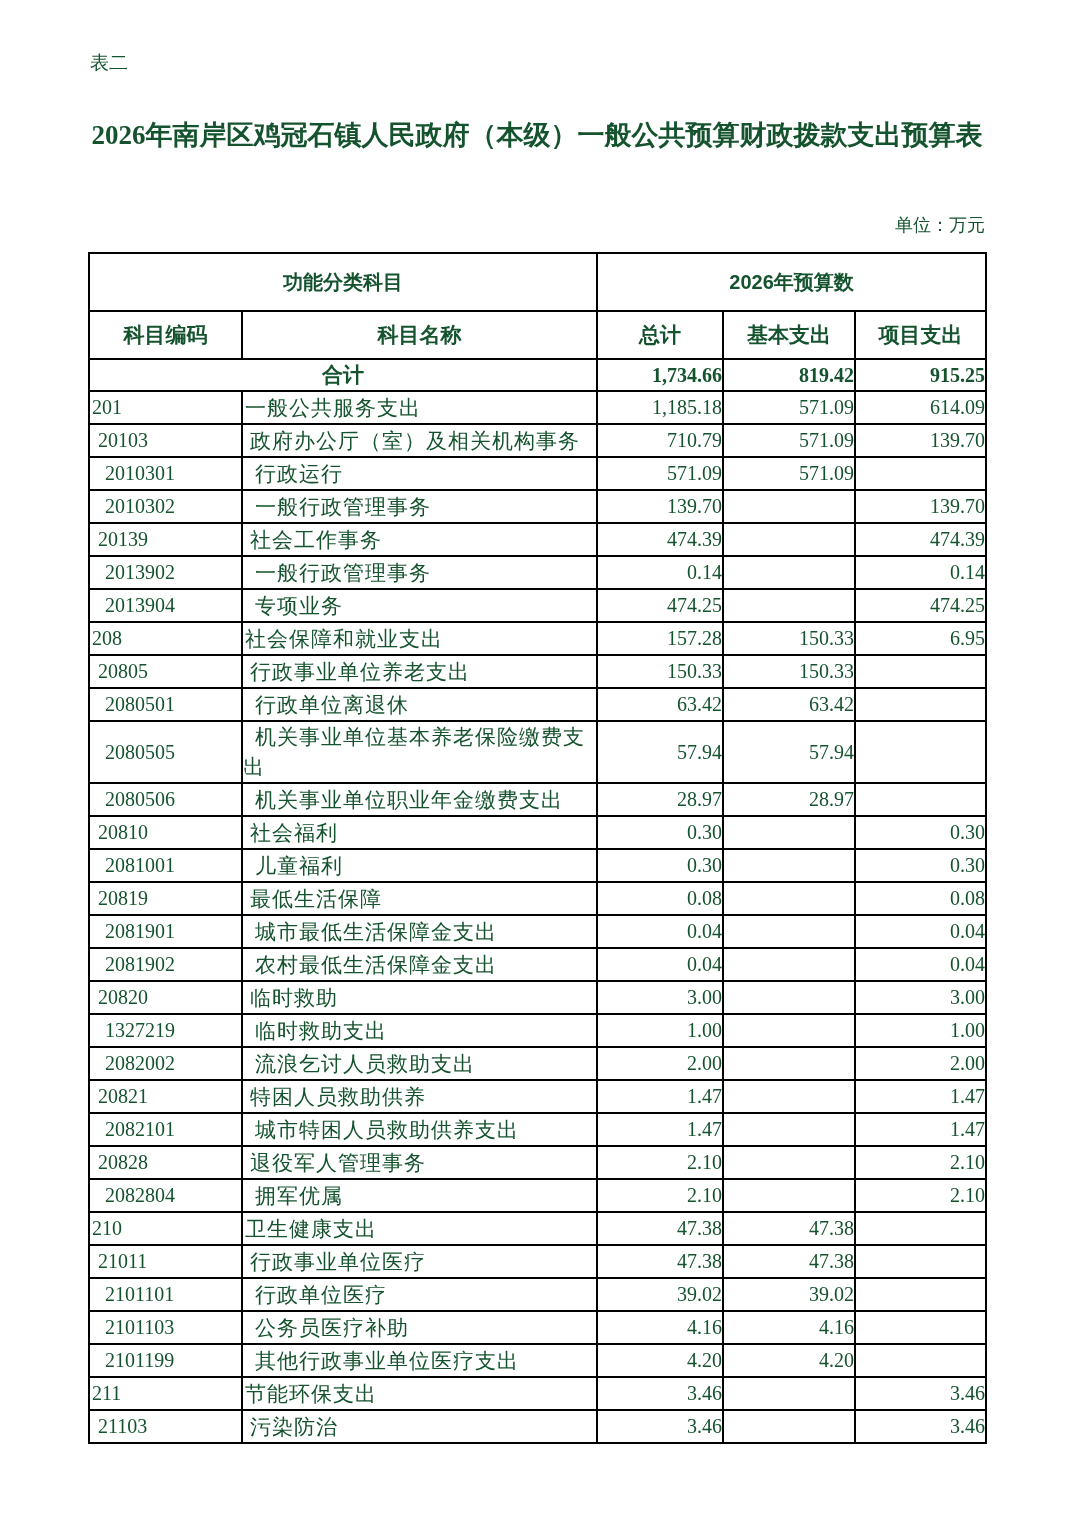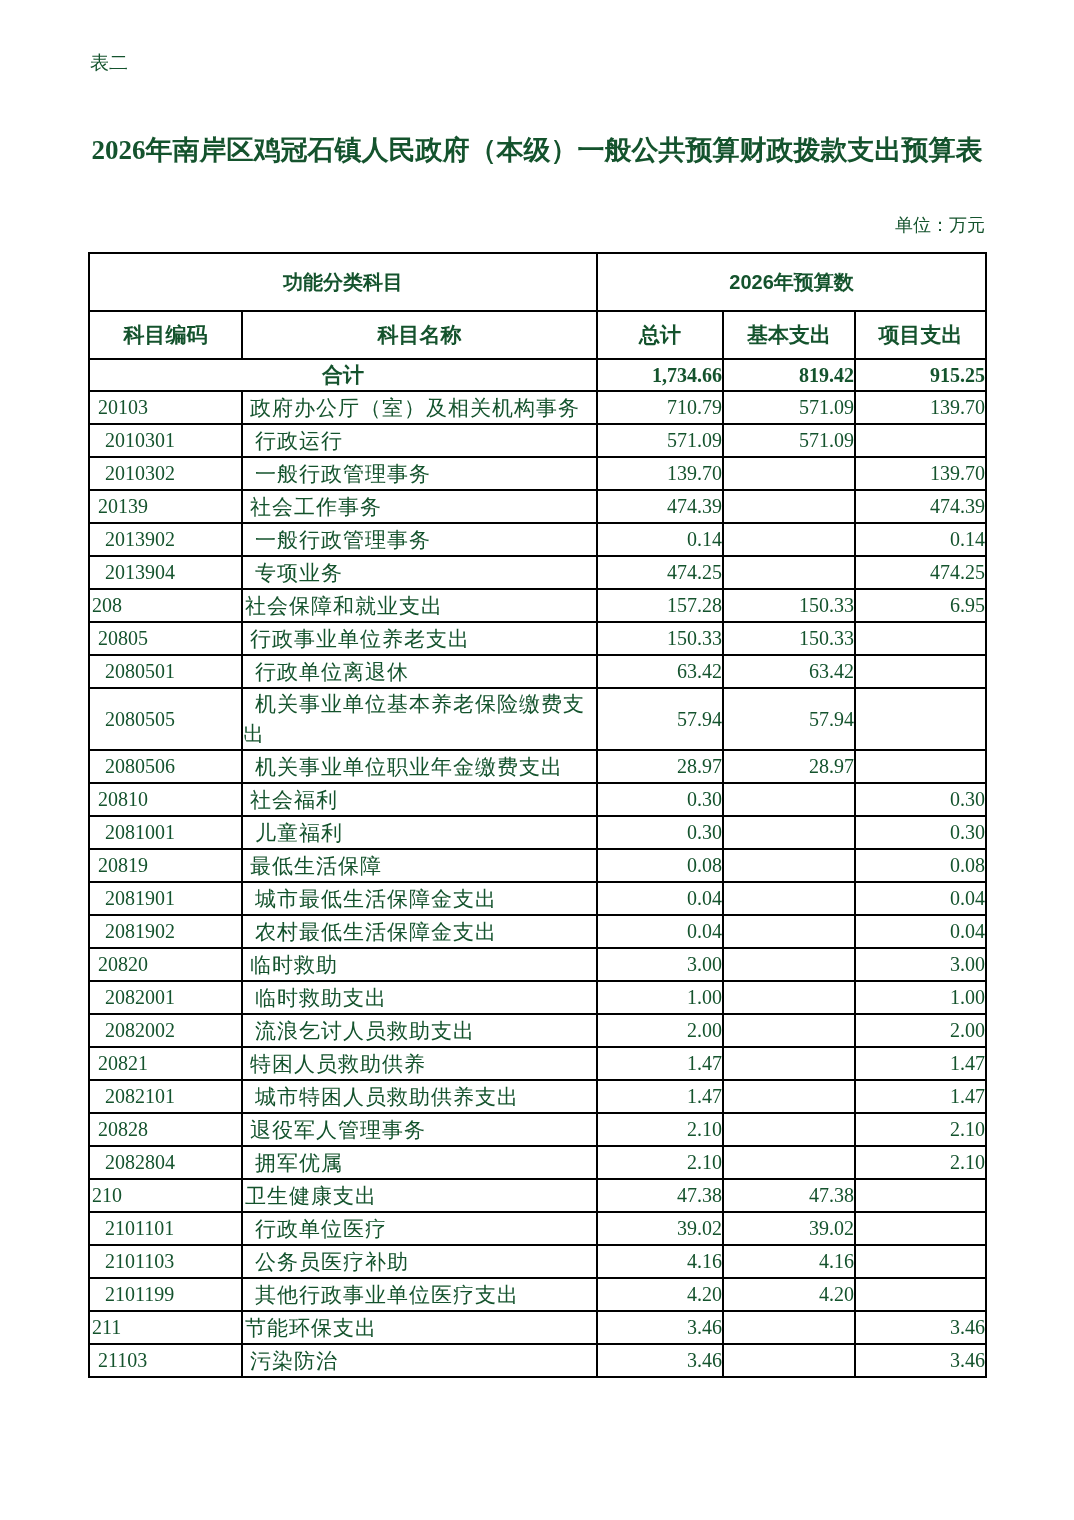--- a/index.html
+++ b/index.html
@@ -16,21 +16,21 @@
   .sheet-label {
     position: absolute;
     left: 90px;
     top: 50px;
     font-size: 19px;
     font-family: "Liberation Serif", "DejaVu Serif", serif;
   }
   .doc-title {
     position: absolute;
     left: 0;
-    top: 132px;
+    top: 117px;
     width: 100%;
     text-align: center;
     font-size: 27px;
     font-weight: bold;
     font-family: "Liberation Serif", "DejaVu Serif", serif;
     white-space: nowrap;
   }
   .unit-note {
     position: absolute;
     right: 89px;
@@ -141,20 +141,27 @@
     <tbody>
       <tr class="total-row">
         <td class="total-label" colspan="2">合计</td>
         <td class="num">1,734.66</td>
         <td class="num">819.42</td>
         <td class="num">915.25</td>
       </tr>
     </tbody>
     <tbody id="data-rows">
         <tr class="data-row">
+          <td class="code lvl1">201</td>
+          <td class="name lvl1">一般公共服务支出</td>
+          <td class="num">1,185.18</td>
+          <td class="num">571.09</td>
+          <td class="num">614.09</td>
+        </tr>
+        <tr class="data-row">
           <td class="code lvl2">20103</td>
           <td class="name lvl2">政府办公厅（室）及相关机构事务</td>
           <td class="num">710.79</td>
           <td class="num">571.09</td>
           <td class="num">139.70</td>
         </tr>
         <tr class="data-row">
           <td class="code lvl3">2010301</td>
           <td class="name lvl3">行政运行</td>
           <td class="num">571.09</td>
@@ -260,21 +267,21 @@
           <td class="num">0.04</td>
         </tr>
         <tr class="data-row">
           <td class="code lvl2">20820</td>
           <td class="name lvl2">临时救助</td>
           <td class="num">3.00</td>
           <td class="num"></td>
           <td class="num">3.00</td>
         </tr>
         <tr class="data-row">
-          <td class="code lvl3">2082001</td>
+          <td class="code lvl3">1327219</td>
           <td class="name lvl3">临时救助支出</td>
           <td class="num">1.00</td>
           <td class="num"></td>
           <td class="num">1.00</td>
         </tr>
         <tr class="data-row">
           <td class="code lvl3">2082002</td>
           <td class="name lvl3">流浪乞讨人员救助支出</td>
           <td class="num">2.00</td>
           <td class="num"></td>
@@ -309,20 +316,27 @@
           <td class="num">2.10</td>
         </tr>
         <tr class="data-row">
           <td class="code lvl1">210</td>
           <td class="name lvl1">卫生健康支出</td>
           <td class="num">47.38</td>
           <td class="num">47.38</td>
           <td class="num"></td>
         </tr>
         <tr class="data-row">
+          <td class="code lvl2">21011</td>
+          <td class="name lvl2">行政事业单位医疗</td>
+          <td class="num">47.38</td>
+          <td class="num">47.38</td>
+          <td class="num"></td>
+        </tr>
+        <tr class="data-row">
           <td class="code lvl3">2101101</td>
           <td class="name lvl3">行政单位医疗</td>
           <td class="num">39.02</td>
           <td class="num">39.02</td>
           <td class="num"></td>
         </tr>
         <tr class="data-row">
           <td class="code lvl3">2101103</td>
           <td class="name lvl3">公务员医疗补助</td>
           <td class="num">4.16</td>

